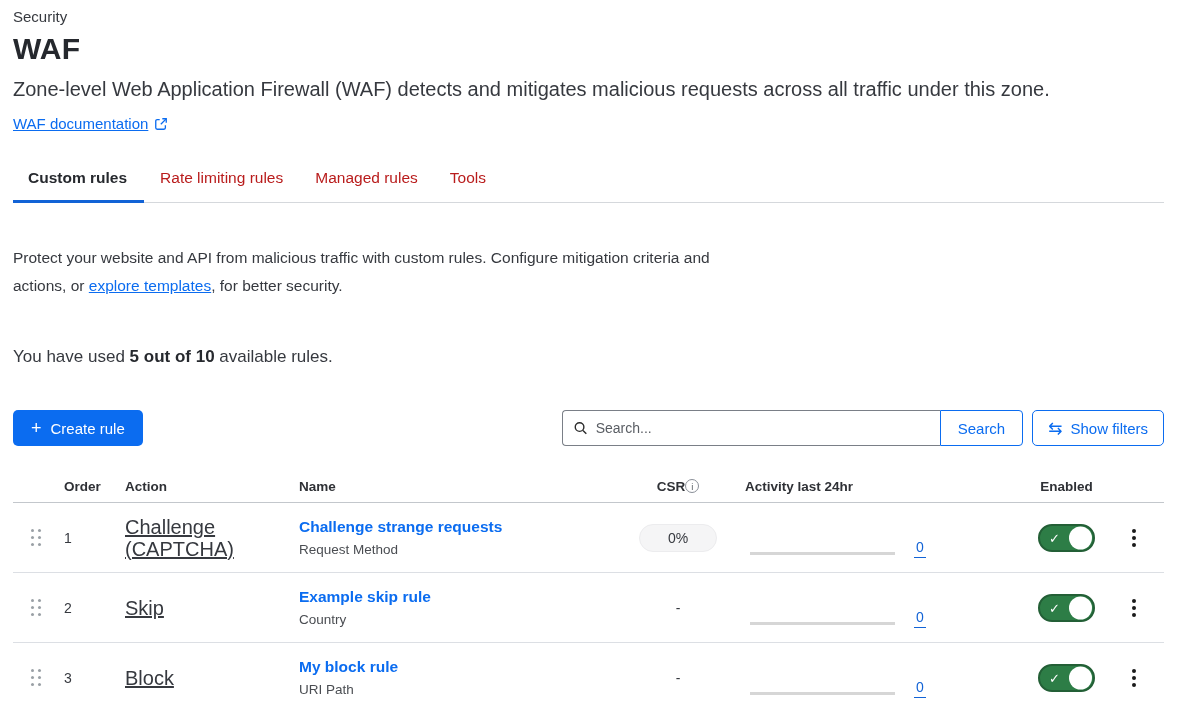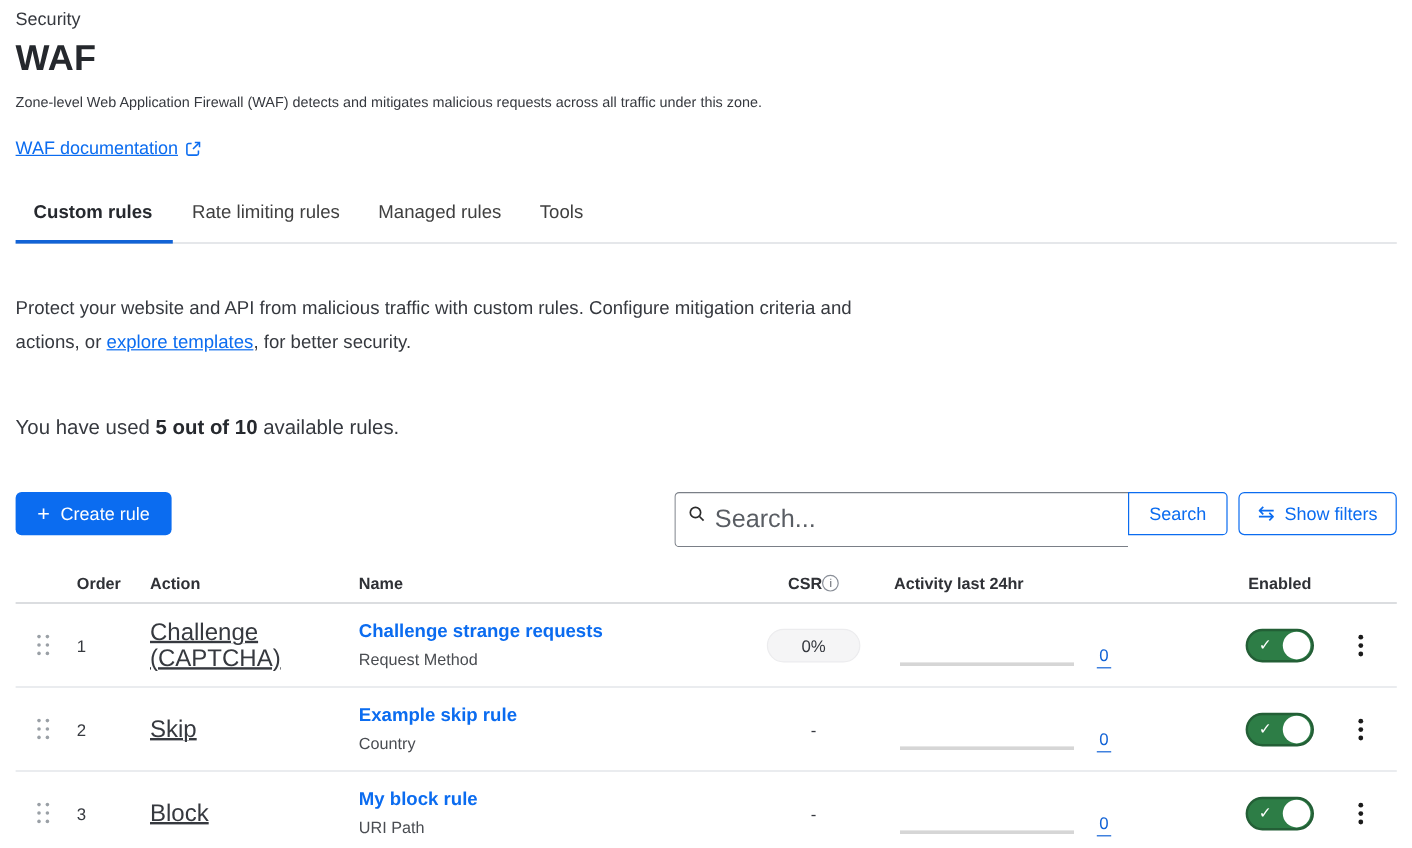--- a/index.html
+++ b/index.html
@@ -13,48 +13,48 @@
   *{box-sizing:border-box;}
   html,body{margin:0;padding:0;}
   body{
     width:1177px;height:707px;overflow:hidden;background:#fff;
     font-family:"Liberation Sans","DejaVu Sans",sans-serif;color:var(--text);
   }
   .page{padding:8px 13px 0 13px;}
 
   .breadcrumb{font-size:15px;color:#36393f;}
   h1.page-title{font-size:30px;font-weight:700;margin:7px 0 12px 0;color:#25282d;letter-spacing:.2px;}
-  .desc{font-size:12px;color:#36393f;margin:0 0 23px 0;}
+  .desc{font-size:20px;color:#36393f;margin:0 0 14px 0;}
   .doc-link{display:inline-flex;align-items:center;gap:6px;color:var(--accent);font-size:15px;text-decoration:underline;cursor:pointer;}
   .doc-link svg{flex:0 0 auto;}
 
   .tabs{display:flex;border-bottom:1px solid #d5d8dc;margin-top:36px;}
-  .tab{padding:0 16px 15px 16px;font-size:15.5px;color:#404040;cursor:pointer;position:relative;}
+  .tab{padding:0 16px 15px 16px;font-size:15.5px;color:#b91c1c;cursor:pointer;position:relative;}
   .tab:first-child{padding-left:15px;padding-right:17px;}
   .tab.active{font-weight:700;color:#26292e;}
   .tab.active::after{content:"";position:absolute;left:0;right:0;bottom:-1px;height:3px;background:#1263d6;}
 
   .intro{font-size:15.5px;line-height:28px;max-width:745px;margin:41px 0 0 0;color:#36393f;}
   .inline-link{color:var(--accent);text-decoration:underline;cursor:pointer;}
   .usage{font-size:17px;margin:47px 0 0 0;color:#36393f;}
   .usage b{color:#26292e;}
 
   .toolbar{display:flex;justify-content:space-between;align-items:center;margin-top:43px;}
   .btn-primary{
     display:inline-flex;align-items:center;gap:9px;background:var(--accent);color:#fff;
     border:none;border-radius:5px;height:36px;padding:0 18px;font-size:15px;cursor:pointer;
     font-family:inherit;
   }
   .btn-primary .plus{font-size:18px;font-weight:400;line-height:1;margin-top:-1px;}
   .toolbar-right{display:flex;gap:9px;align-items:center;}
   .search-group{display:flex;align-items:stretch;height:36px;position:relative;}
   .search-icon{position:absolute;left:11px;top:50%;transform:translateY(-50%);display:flex;}
   .search-input{
-    width:378px;height:46px;border:1px solid #7a7f87;border-right:none;border-radius:4px 0 0 4px;
-    padding:0 10px 0 33px;font-size:21px;color:#26292e;font-family:inherit;outline:none;
+    width:378px;height:36px;border:1px solid #7a7f87;border-right:none;border-radius:4px 0 0 4px;
+    padding:0 10px 0 33px;font-size:14px;color:#26292e;font-family:inherit;outline:none;
   }
   .search-input::placeholder{color:#595d63;}
   .btn-search{
     height:36px;padding:0 17px;background:#fff;color:var(--accent);border:1.5px solid var(--accent);
     border-radius:0 4px 4px 0;font-size:15px;cursor:pointer;font-family:inherit;
   }
   .btn-outline{
     display:inline-flex;align-items:center;gap:8px;height:36px;padding:0 15px;background:#fff;
     color:var(--accent);border:1.5px solid var(--accent);border-radius:5px;font-size:15px;
     cursor:pointer;font-family:inherit;

